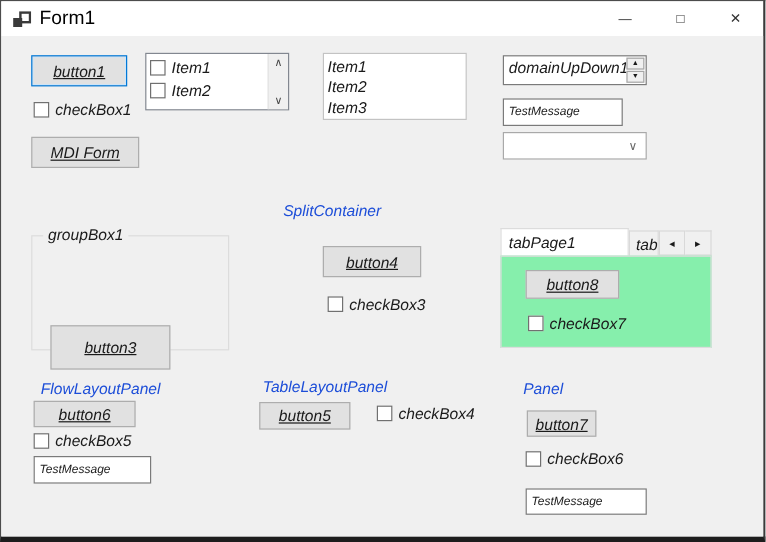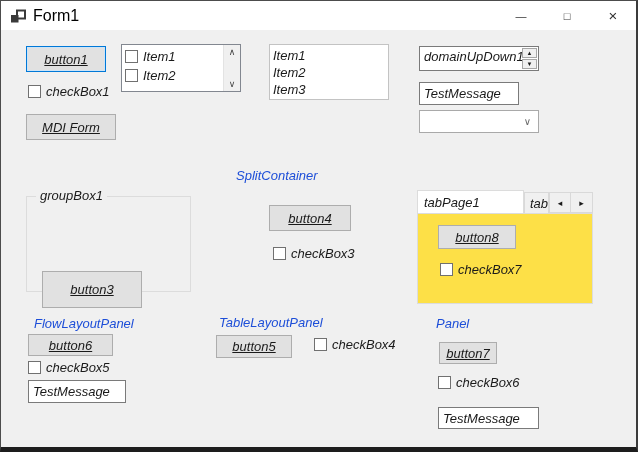--- a/index.html
+++ b/index.html
@@ -30,21 +30,21 @@
 
   .btn { position:absolute; background:#e1e1e1; border:1px solid #adadad;
     display:flex; align-items:center; justify-content:center;
     font-style:italic; font-size:13px; color:#1a1a1a; cursor:default;text-decoration:underline; }
   .btn.focused { border:1px solid #0078d7; box-shadow:inset 0 0 0 1px #cde4f7; }
 
   .chk { position:absolute; display:flex; align-items:center; }
   .chk .box { width:13px; height:13px; background:#ffffff; border:1px solid #707070; margin-right:5px; flex:0 0 auto; }
 
   .textbox { position:absolute; background:#ffffff; border:1px solid #7a7a7a;
-    font-style:italic; font-size:13px; color:#1a1a1a; padding:1px 4px;
+    font-style:italic; font-size:10px; color:#1a1a1a; padding:1px 4px;
     font-family:"Liberation Sans", sans-serif; outline:none; }
 
   .label { position:absolute; font-style:italic; color:#1d4ed8; white-space:nowrap; }
 
   
   .checkedlist { position:absolute; background:#ffffff; border:1px solid #828790; display:flex; }
   .checkedlist .items { flex:1; padding:2px 0 0 2px; }
   .clb-item { display:flex; align-items:center; height:19px; }
   .clb-item .box { width:13px; height:13px; background:#ffffff; border:1px solid #707070; margin:0 5px 0 1px; }
   .clb-scroll { width:17px; background:#f0f0f0; border-left:1px solid #e3e3e3;
@@ -73,21 +73,21 @@
   
   .tabcontrol { position:absolute; }
   .tab-selected { position:absolute; left:0; top:0; width:107px; height:23px; background:#ffffff;
     border:1px solid #dcdcdc; border-bottom:none; padding:4px 0 0 6px; }
   .tab-partial { position:absolute; left:107px; top:2px; width:25px; height:21px; background:#f0f0f0;
     border:1px solid #d9d9d9; border-bottom:none; padding:3px 0 0 5px; overflow:hidden; white-space:nowrap; }
   .tab-arrows { position:absolute; left:132px; top:2px; display:flex; }
   .tab-arrow { width:22px; height:21px; background:#f0f0f0; border:1px solid #d9d9d9;
     display:flex; align-items:center; justify-content:center; font-size:9px; font-style:normal; color:#1a1a1a; }
   .tab-arrow + .tab-arrow { border-left:none; }
-  .tabpage { position:absolute; left:0; top:23px; width:176px; height:91px; background:#fde047; border:1px solid #dcdcdc; }
+  .tabpage { position:absolute; left:0; top:23px; width:176px; height:77px; background:#86efac; border:1px solid #dcdcdc; }
 </style>
 </head>
 <body>
 
 <div class="window">
 
   <div class="titlebar">
     <svg class="title-icon" viewBox="0 0 16 16">
       <rect x="7" y="2.5" width="8" height="8" fill="none" stroke="#3a3a3a" stroke-width="2"></rect>
       <rect x="1" y="7" width="7.5" height="7.5" fill="#3a3a3a"></rect>

